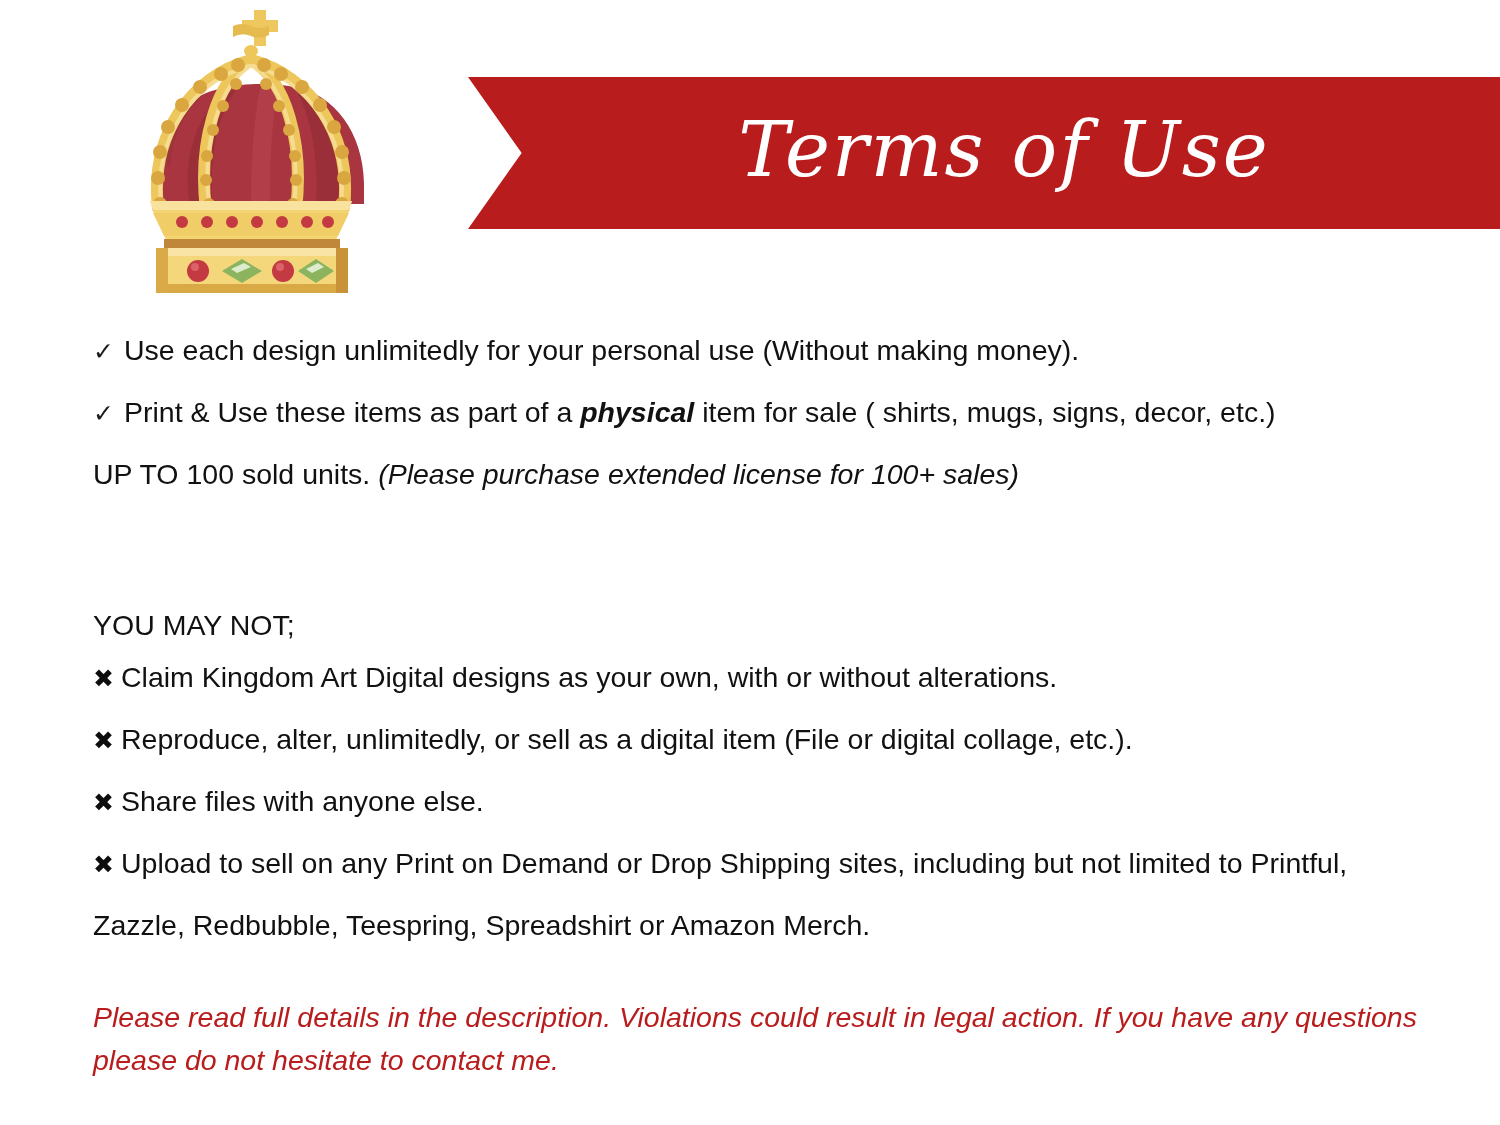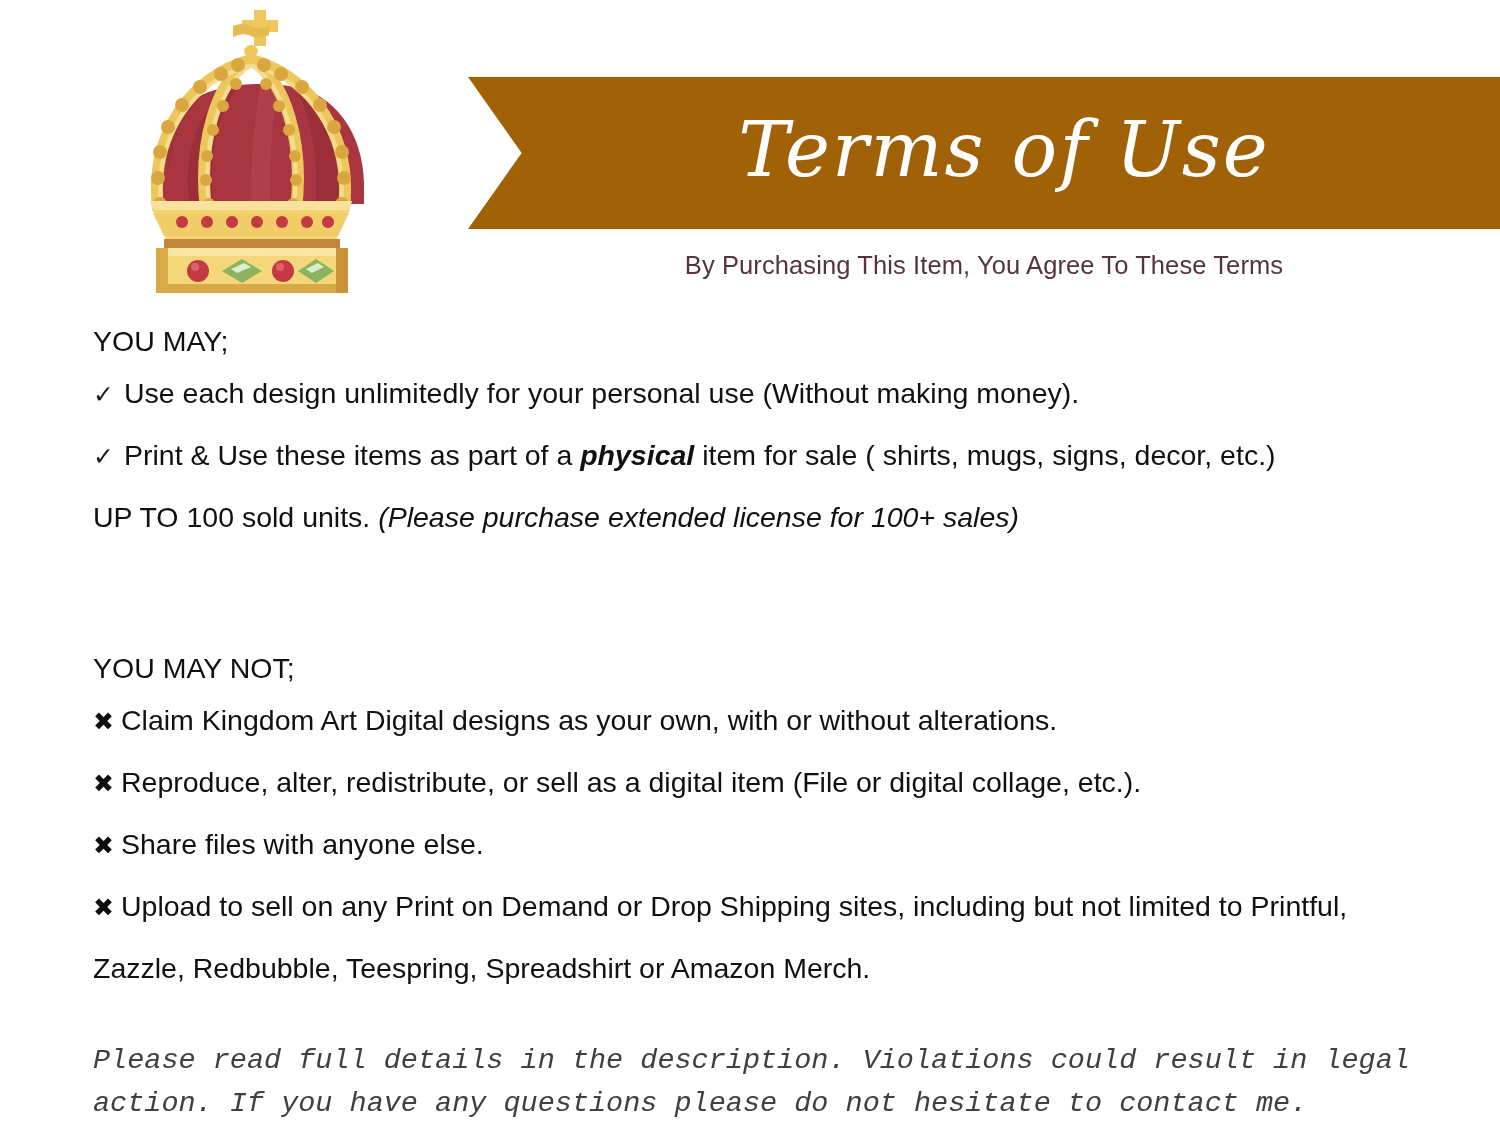--- a/index.html
+++ b/index.html
@@ -33,21 +33,21 @@
     width: 300px;
     height: 285px;
   }
 
   #title-banner {
     position: absolute;
     left: 468px;
     top: 77px;
     width: 1032px;
     height: 152px;
-    background: #a16207;
+    background: #b91c1c;
     -webkit-clip-path: polygon(0% 0%, 100% 0%, 100% 100%, 0% 100%, 5.2% 50%);
     clip-path: polygon(0% 0%, 100% 0%, 100% 100%, 0% 100%, 5.2% 50%);
     display: flex;
     align-items: center;
     justify-content: center;
   }
 
   #banner-title {
     font-family: "DejaVu Serif", serif;
     font-style: italic;
@@ -129,22 +129,21 @@
     margin-top: 20px;
   }
 
   #gap-1 { height: 100px; }
   #gap-2 { height: 41px; }
 
   #footer-note {
     font-style: italic;
     font-size: 28.5px;
     line-height: 43px;
-    color: #404040;
-    font-family: Liberation Mono, monospace;
+    color: #b91c1c;
   }
 </style>
 </head>
 <body>
 
 <div id="header">
 
   <div id="crown-logo">
     <svg viewBox="0 0 300 285" width="300" height="285" xmlns="http://www.w3.org/2000/svg">
 
@@ -254,38 +253,36 @@
       <g>
         <rect x="40" y="286" width="184" height="6" fill="#c0873a"></rect>
       </g>
     </svg>
   </div>
 
   <div id="title-banner">
     <span id="banner-title">Terms of Use</span>
   </div>
 
-  <div id="header-subtitle">By Purchasing This Item, You Agree To These Terms</div>
 </div>
 
 <div id="content">
 
-  <div class="sect-heading">YOU MAY;</div>
   <div id="may-list">
       <div class="term-line"><span class="mark mark-check">✓</span><span>Use each design unlimitedly for your personal use (Without making money).</span></div>
       <div class="term-line"><span class="mark mark-check">✓</span><span>Print &amp; Use these items as part of a </span><span class="bold-ital">physical</span><span> item for sale ( shirts, mugs, signs, decor, etc.)</span></div>
       <div class="term-line"><span class="mark" style="width: 0px;"></span><span>UP TO 100 sold units. </span><span class="ital">(Please purchase extended license for 100+ sales)</span></div>
     </div>
 
   <div id="gap-1"></div>
 
   <div class="sect-heading">YOU MAY NOT;</div>
   <div id="may-not-list">
       <div class="term-line"><span class="mark mark-x">✖</span><span>Claim Kingdom Art Digital designs as your own, with or without alterations.</span></div>
-      <div class="term-line"><span class="mark mark-x">✖</span><span>Reproduce, alter, redistribute, or sell as a digital item (File or digital collage, etc.).</span></div>
+      <div class="term-line"><span class="mark mark-x">✖</span><span>Reproduce, alter, unlimitedly, or sell as a digital item (File or digital collage, etc.).</span></div>
       <div class="term-line"><span class="mark mark-x">✖</span><span>Share files with anyone else.</span></div>
       <div class="term-line"><span class="mark mark-x">✖</span><span>Upload to sell on any Print on Demand or Drop Shipping sites, including but not limited to Printful, Zazzle, Redbubble, Teespring, Spreadshirt or Amazon Merch.</span></div>
     </div>
 
   <div id="gap-2"></div>
 
   <div id="footer-note">Please read full details in the description. Violations could result in legal action. If you have any questions please do not hesitate to contact me.</div>
 </div>
 
 </body></html>

